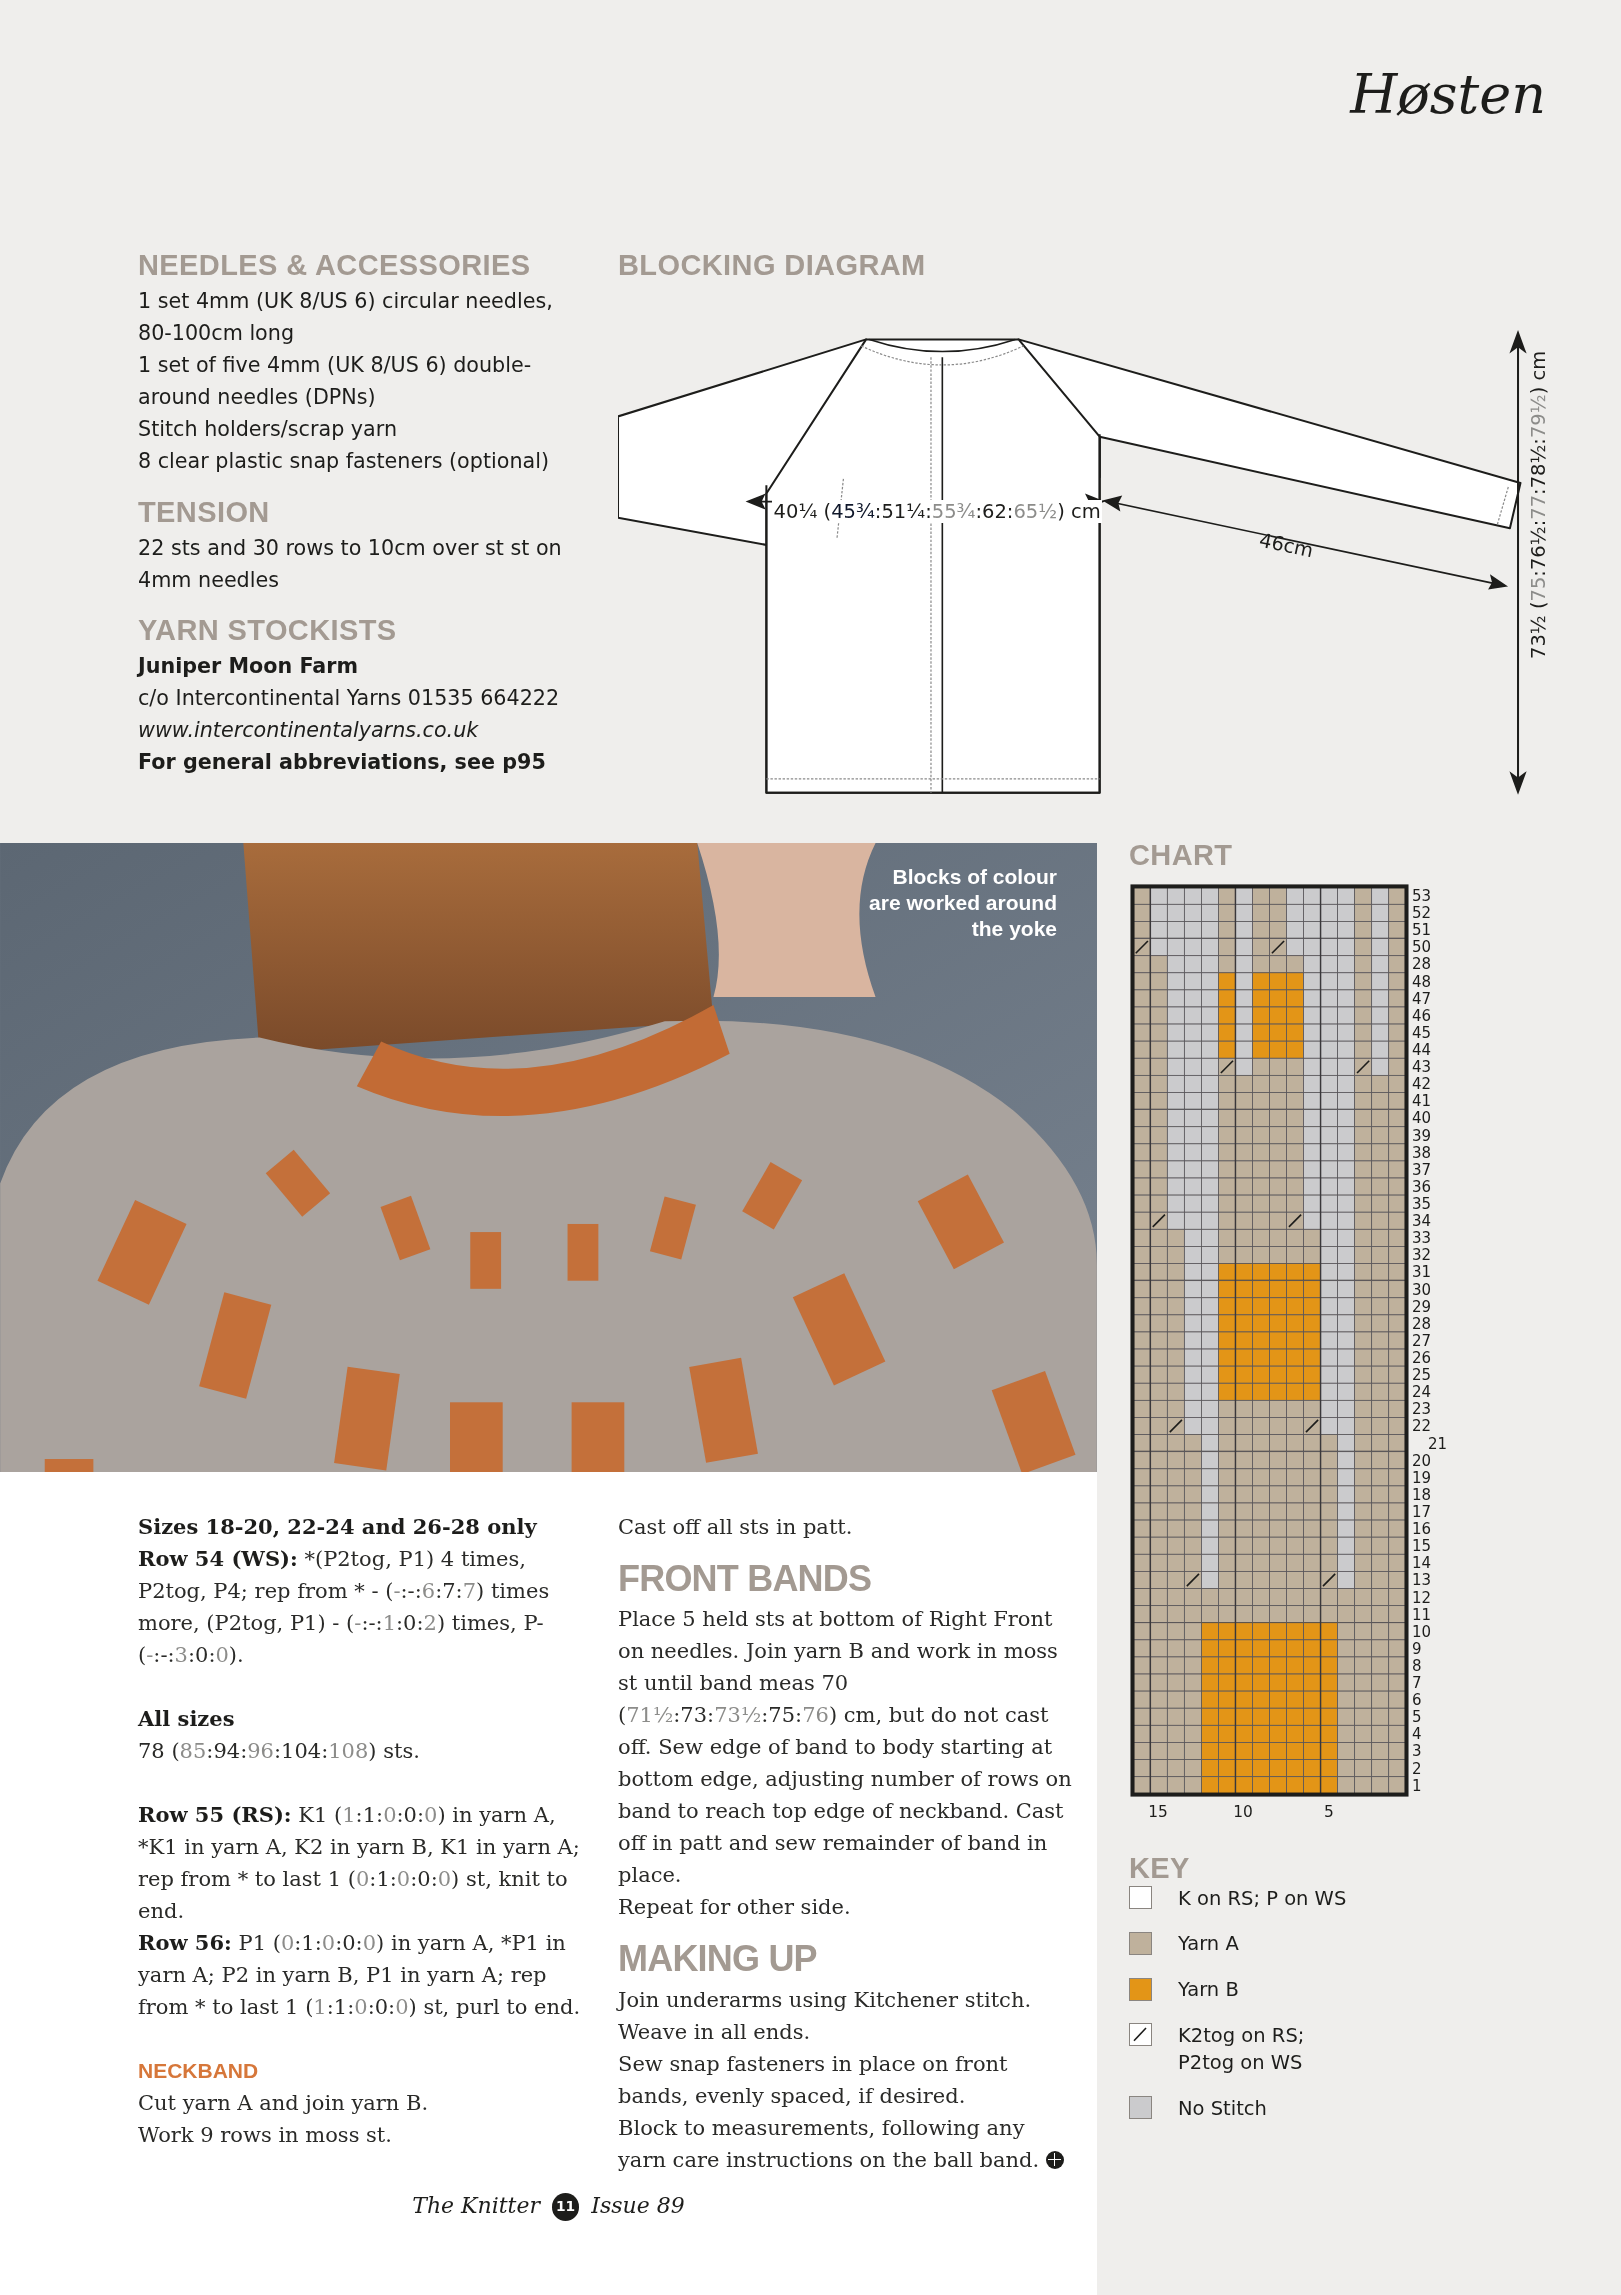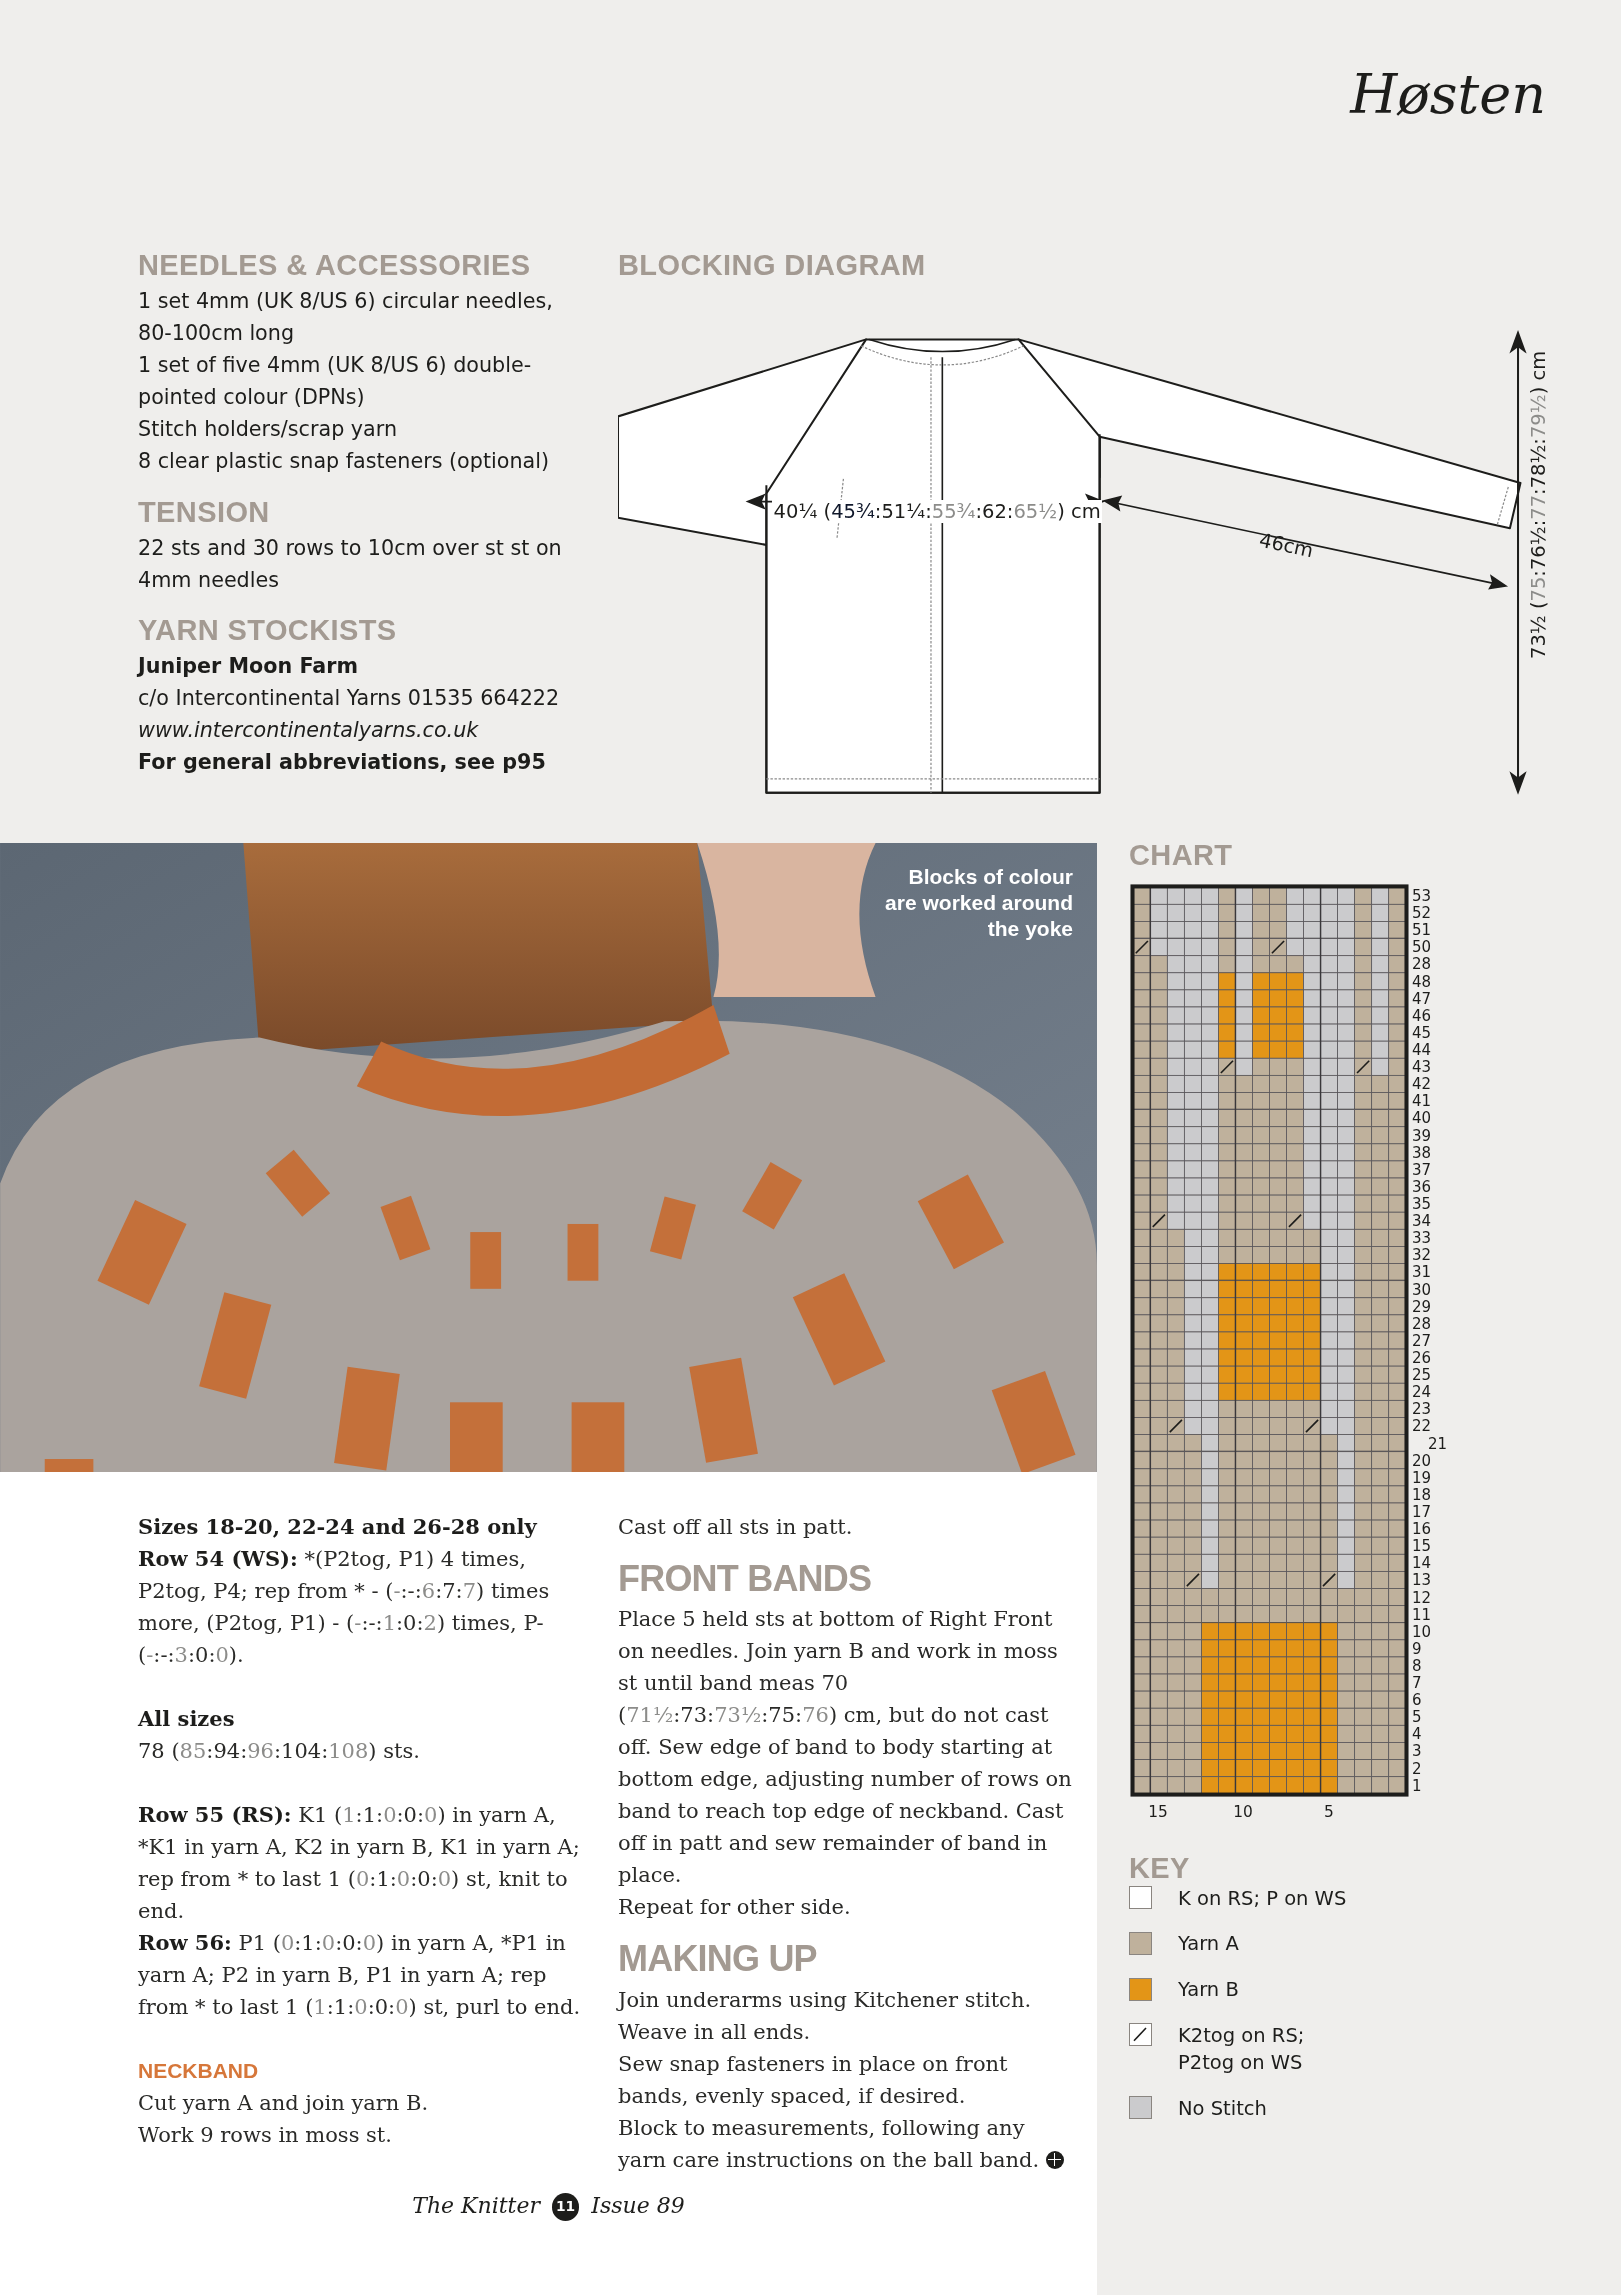--- a/index.html
+++ b/index.html
@@ -27,21 +27,21 @@
   .left-info { position: absolute; left: 138px; top: 250px; width: 454px; }
   .left-info section { margin-bottom: 19.5px; }
   .left-info .heading { margin-bottom: 3.2px; }
 
   .blocking { position: absolute; left: 618px; top: 250px; width: 973px; height: 568px; }
   .blocking svg { position: absolute; left: 0; top: 0; }
 
   .photo { position: absolute; left: 0; top: 843px; width: 1097px; height: 629px; overflow: hidden; background: #6d7884; }
   .photo svg { position: absolute; left: 0; top: 0; }
   .photo-caption {
-    position: absolute; right: 24px; top: 21px; width: 243px; text-align: right;
+    position: absolute; right: 40px; top: 21px; width: 243px; text-align: right;
     color: #ffffff; font-weight: bold; font-size: 21px; line-height: 26px;
   }
 
   .chart-section { position: absolute; left: 1129px; top: 840px; width: 357px; }
   .chart-section .heading { margin-bottom: 6.5px; }
   .chart-grid { position: absolute; left: 1130px; top: 884px; }
   .row-labels { position: absolute; left: 1412px; top: 884px; width: 32px; }
   .row-label { position: absolute; left: 0; font-size: 15px; line-height: 16px; color: #1d1d1b; font-family: "DejaVu Sans", sans-serif; }
   .col-label { position: absolute; top: 1803px; font-size: 15.4px; font-family: "DejaVu Sans", sans-serif; color: #1d1d1b; transform: translateX(-50%); }
 
@@ -77,21 +77,21 @@
 
 <div class="brand-title">Høsten</div>
 
 <div class="left-info">
   <section>
     <h2 class="heading">NEEDLES &amp; ACCESSORIES</h2>
     <div class="body-sans">
       <div>1 set 4mm (UK 8/US 6) circular needles,</div>
       <div>80-100cm long</div>
       <div>1 set of five 4mm (UK 8/US 6) double-</div>
-      <div>pointed colour (DPNs)</div>
+      <div>around needles (DPNs)</div>
       <div>Stitch holders/scrap yarn</div>
       <div>8 clear plastic snap fasteners (optional)</div>
     </div>
   </section>
   <section>
     <h2 class="heading">TENSION</h2>
     <div class="body-sans">
       <div>22 sts and 30 rows to 10cm over st st on</div>
       <div>4mm needles</div>
     </div>

